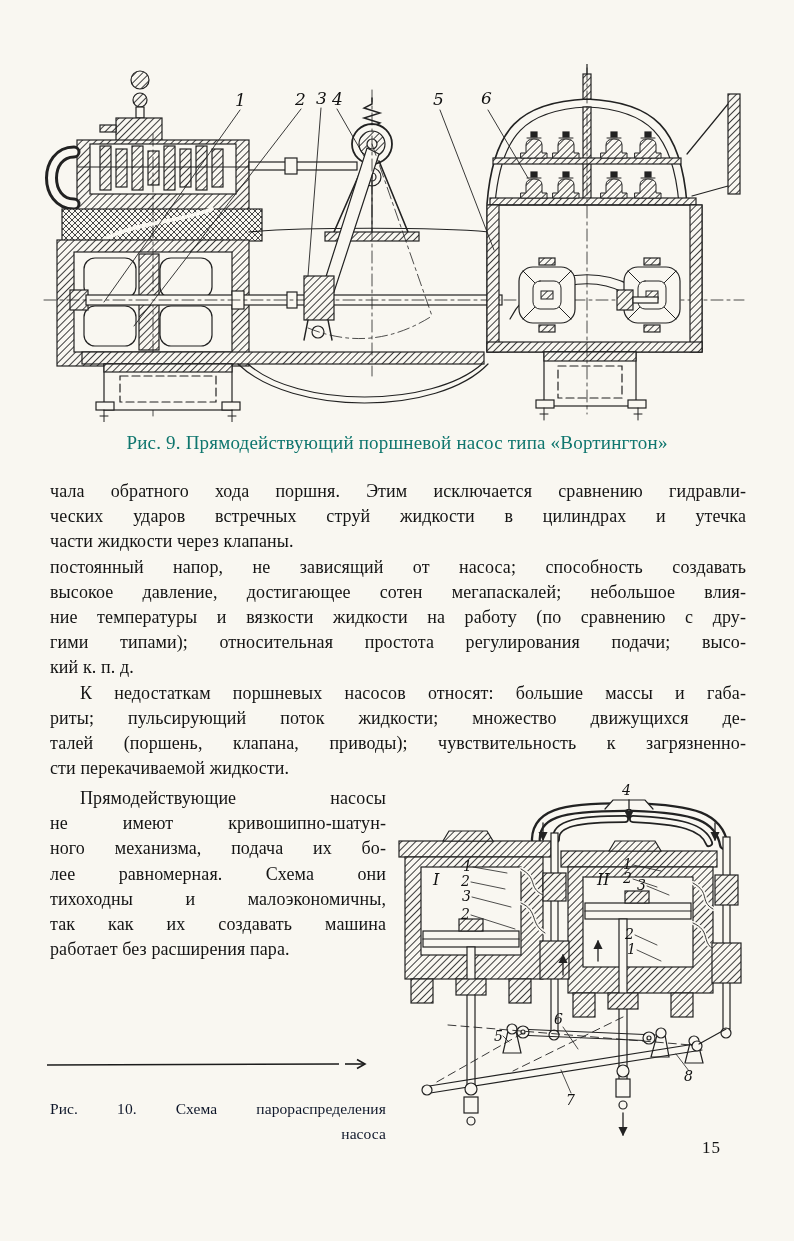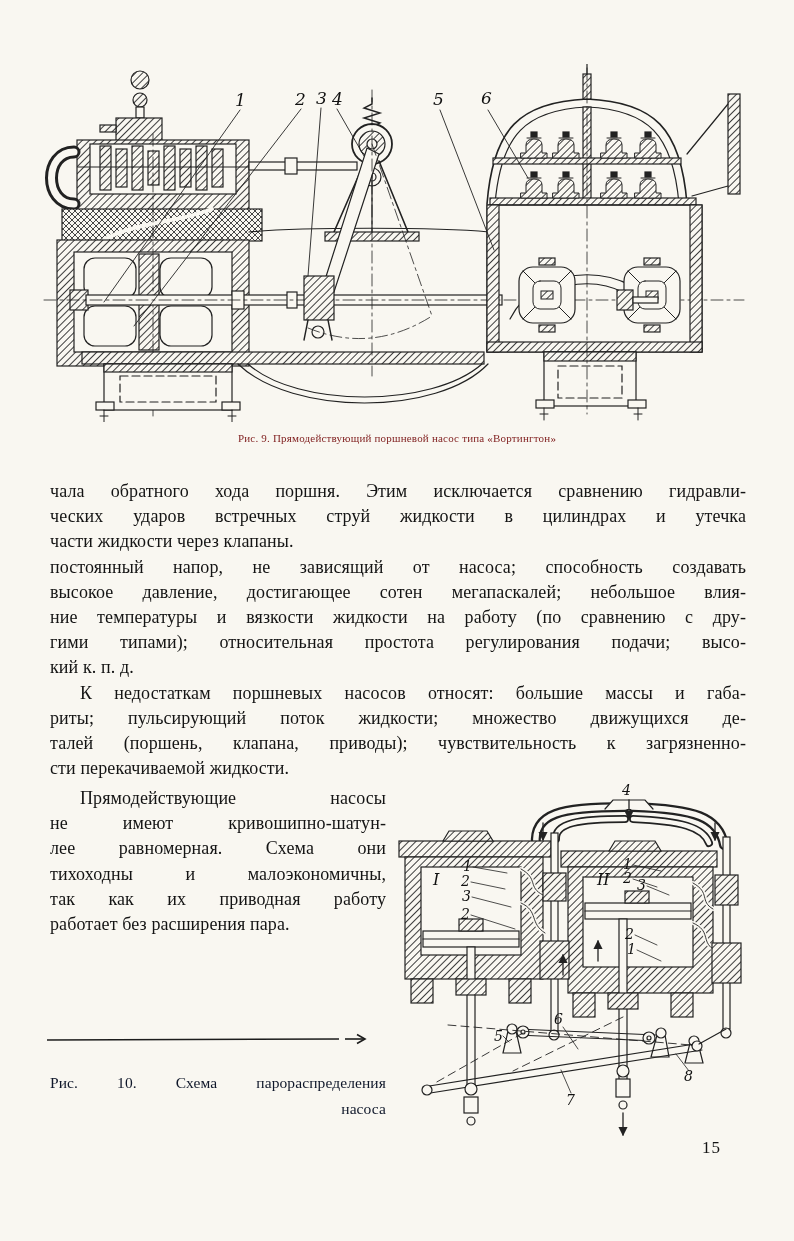--- a/index.html
+++ b/index.html
@@ -5,21 +5,21 @@
   html,body{margin:0;padding:0;background:#e8e6e0;}
   .page{
     position:relative; width:794px; height:1241px; margin:0 auto;
     background:#f9f7f1; color:#141414;
     font-family:"Liberation Serif","DejaVu Serif",serif;
     overflow:hidden;
   }
   .fig9{position:absolute; top:64px; left:42px; width:710px; margin:0;}
   .fig9 svg{display:block;}
   .fig9 figcaption{
-    margin-top:10px; text-align:center; font-size:11px; letter-spacing:.2px; color:#7f1d1d;
+    margin-top:10px; text-align:center; font-size:19px; letter-spacing:.2px; color:#0f766e;
   }
   .bodytext{
     position:absolute; top:479px; left:50px; width:696px;
     font-size:18px; line-height:25.2px; letter-spacing:.1px;
   }
   .jline{text-align:justify; text-align-last:justify; white-space:normal;}
   .jline.lastline{text-align-last:left;}
   .jline.indent{text-indent:30px;}
   .leftcol{
     position:absolute; top:786px; left:50px; width:336px;
@@ -224,23 +224,24 @@
         <div class="jline">талей (поршень, клапана, приводы); чувствительность к загрязненно-</div>
         <div class="jline lastline">сти перекачиваемой жидкости.</div>
       </div>
     </section>
 
   <div class="leftcol">
     <div id="colpara">
         <div>
           <div class="jline indent">Прямодействующие насосы</div>
           <div class="jline">не имеют кривошипно-шатун-</div>
+          <div class="jline">ного механизма, подача их бо-</div>
           <div class="jline">лее равномерная. Схема они</div>
           <div class="jline">тихоходны и малоэкономичны,</div>
-          <div class="jline">так как их приводная работу</div>
+          <div class="jline">так как их создавать машина</div>
           <div class="jline lastline">работает без расширения пара.</div>
         </div>
       </div>
     <div class="arrowline">
       <svg width="324" height="16" viewBox="0 0 324 16">
         <g stroke="#1c1c1c" stroke-width="1.6" fill="none">
           <line x1="2" y1="9" x2="294" y2="8"></line>
           <line x1="300" y1="8" x2="319" y2="8"></line>
           <path d="M 312,3.5 L 320,8 L 312,12.5"></path>
         </g>

